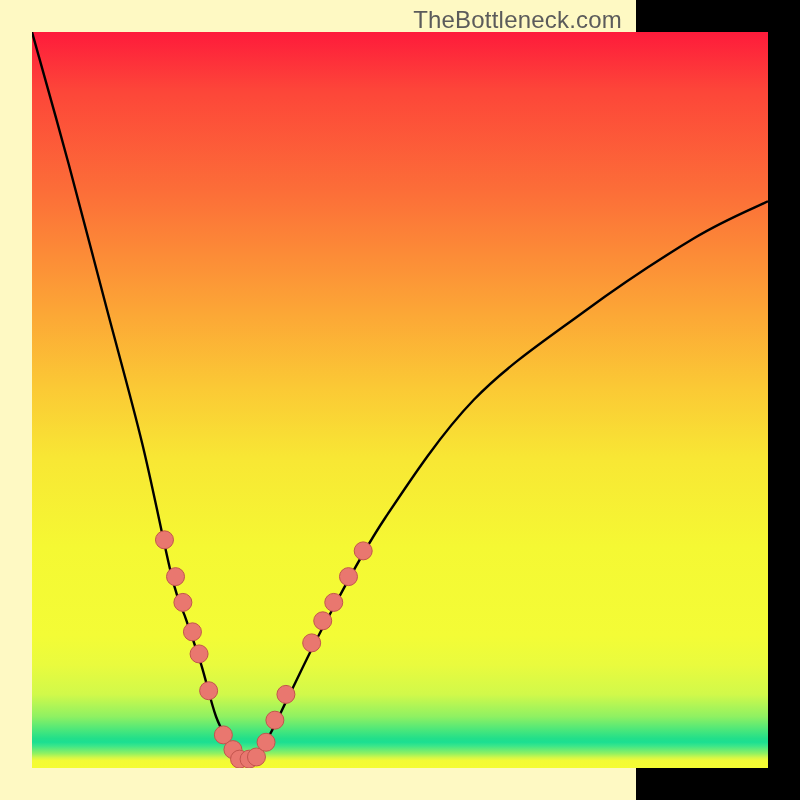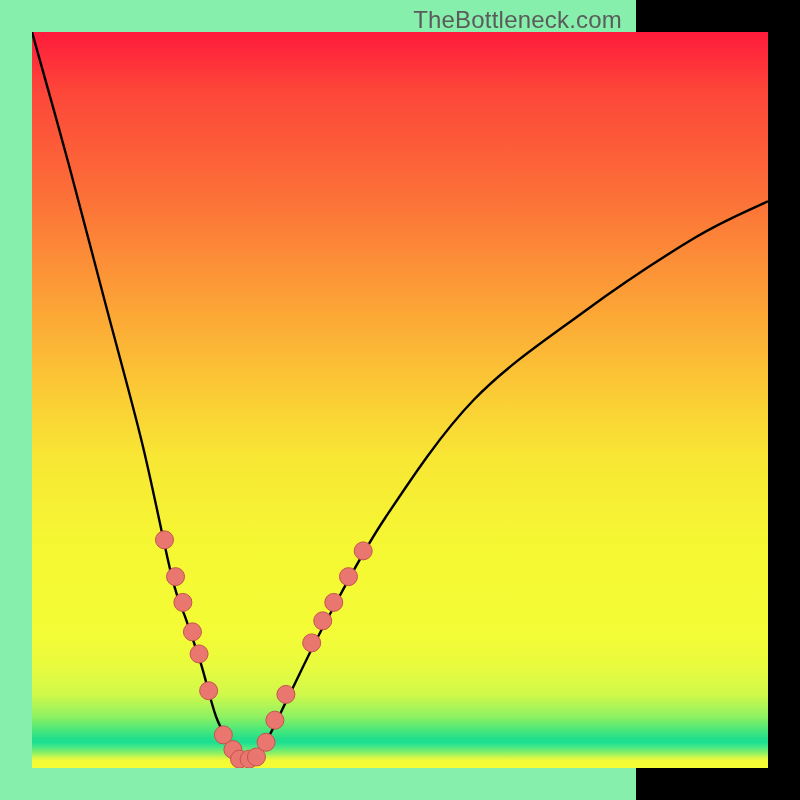--- a/index.html
+++ b/index.html
@@ -7,21 +7,21 @@
     padding: 0;
     width: 800px;
     height: 800px;
     overflow: hidden;
     background: #000;
     font-family: Arial, sans-serif;
   }
   .outer {
     width: 636px;
     height: 800px;
-    background: #86efac;
+    background: #fef9c3;
     position: relative;
   }
   .watermark {
     position: absolute;
     top: 6px;
     right: 14px;
     color: #5b5b5b;
     font-size: 24px;
     font-weight: 500;
     z-index: 10;

